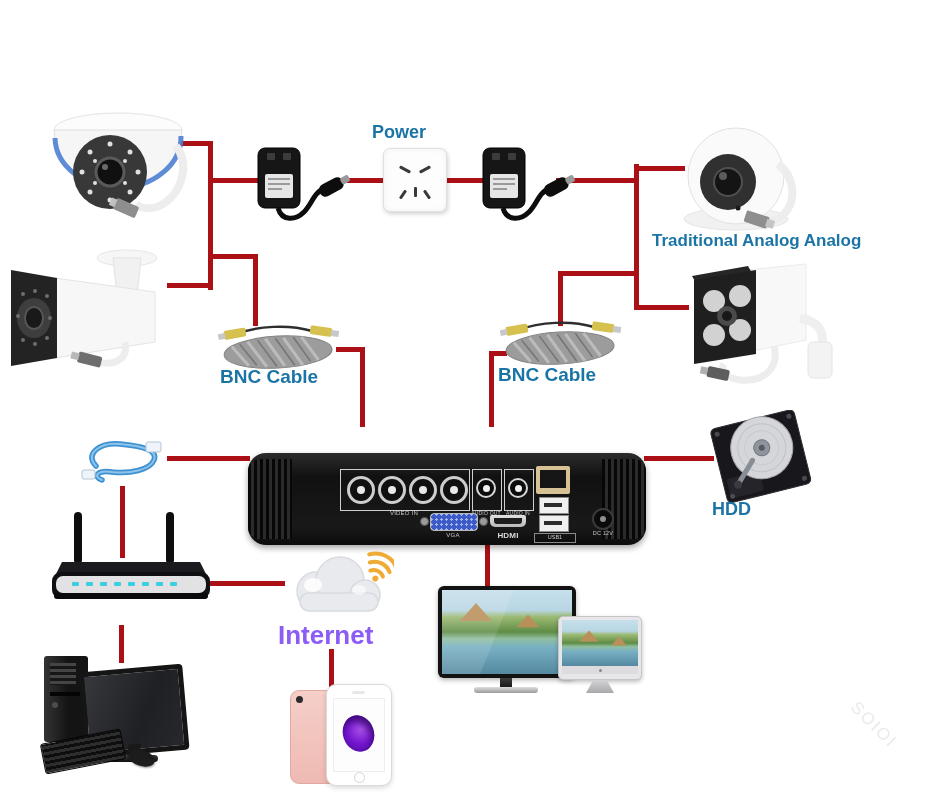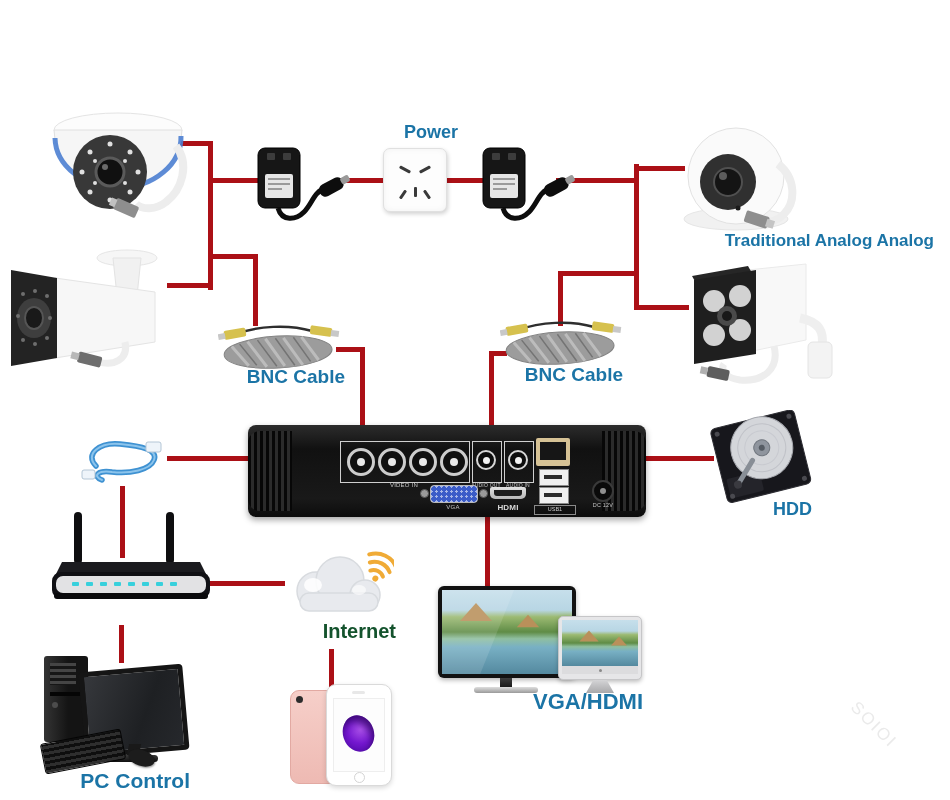--- a/index.html
+++ b/index.html
@@ -6,30 +6,30 @@
   .stage{position:relative;width:950px;height:800px;background:#fff;overflow:hidden;
          font-family:"Liberation Sans",sans-serif;}
   
   .banner{position:absolute;left:0;top:0;width:950px;height:85px;
           background:linear-gradient(180deg,#2171b6 0%,#1a61a9 65%,#175a9f 100%);
           border-bottom:3px solid #c2d3e4;display:flex;align-items:center;justify-content:center;}
   .banner h1{margin:0;color:#fff;font-size:41px;font-weight:bold;letter-spacing:1px;
              text-shadow:0 2px 3px rgba(0,0,0,.35);}
   
   .node{position:absolute;z-index:2;}
-  .nlabel{position:absolute;z-index:3;font-weight:bold;text-align:right;color:#1b74a6;}
+  .nlabel{position:absolute;z-index:3;font-weight:bold;text-align:left;color:#1b74a6;}
   .edge{position:absolute;z-index:1;}
   svg{display:block;}
   
   .socket{background:#fdfdfd;border:1px solid #e0e0e0;border-radius:7px;
           box-shadow:1px 2px 4px rgba(0,0,0,.18), inset 0 0 6px rgba(0,0,0,.05);}
   .slot{position:absolute;background:#3a3a3a;border-radius:1px;}
   
   .dvr{background:linear-gradient(180deg,#2c2c2c 0%,#111 26%,#191919 80%,#0c0c0c 100%);
-       border-radius:8px;box-shadow:0 3px 6px rgba(0,0,0,.35);}
+       border-radius:18px;box-shadow:0 3px 6px rgba(0,0,0,.35);margin-top:28px;}
   .grill{position:absolute;top:6px;width:44px;height:80px;
          background:repeating-linear-gradient(90deg,#070707 0 3px,#2b2b2b 3px 6px);}
   .grill.gl{left:0;border-radius:12px 0 0 12px;}
   .grill.gr{right:0;border-radius:0 12px 12px 0;}
   .pgroup{position:absolute;border:1px solid #cfcfcf;}
   .bncp{position:absolute;width:22px;height:22px;border-radius:50%;
         background:#101010;border:3px solid #cdcdcd;}
   .bncp::after{content:"";position:absolute;left:7px;top:7px;width:8px;height:8px;
         border-radius:50%;background:#e8e8e8;}
   .rcap{position:absolute;width:16px;height:16px;border-radius:50%;
@@ -425,21 +425,21 @@
       <g fill="#e8eaee" stroke="#d8dbdf" stroke-width="1.5">
         <circle cx="36" cy="46" r="19"></circle>
         <circle cx="60" cy="36" r="24"></circle>
         <circle cx="85" cy="50" r="15"></circle>
         <rect x="20" y="48" width="78" height="18" rx="9"></rect>
       </g>
       <ellipse cx="33" cy="40" rx="9" ry="7" fill="#ffffff" opacity=".85"></ellipse>
       <ellipse cx="79" cy="45" rx="7" ry="5" fill="#ffffff" opacity=".6"></ellipse>
     </svg>
   </div>
-  <div class="nlabel" style="left: 278px; top: 620px; width: 118px; font-size: 20px; color: #14532d;">Internet</div>
+  <div class="nlabel" style="left: 278px; top: 620px; width: 118px; font-size: 26px; color: #8b5cf6;">Internet</div>
 
   <div class="node" style="left:290px;top:684px;width:104px;height:100px">
     <div class="phone-back">
       <span class="cam"></span>
     </div>
     <div class="phone-front">
       <span class="spk"></span>
       <div class="screen">
         <span class="blob"></span>
       </div>
@@ -452,38 +452,36 @@
       <span class="vents"></span>
       <span class="slot2"></span>
       <span class="btn"></span>
     </div>
     <div class="mon"></div>
     <div class="mon-neck"></div>
     <div class="mon-base"></div>
     <div class="kbd"></div>
     <div class="mouse"></div>
   </div>
-  <div class="nlabel" style="left: 40px; top: 769px; width: 150px; font-size: 21px; color: rgb(27, 116, 166);">PC Control</div>
 
   <div class="node" style="left:438px;top:584px;width:205px;height:110px">
     <div class="tv">
       <div class="scene">
         <span class="hut hut1"></span>
         <span class="hut hut2"></span>
         <span class="glare"></span>
       </div>
     </div>
     <div class="tv-neck"></div>
     <div class="tv-base"></div>
     <div class="mon2">
       <div class="scr scene">
         <span class="hut hut1" style="transform:scale(.6)"></span>
         <span class="hut hut2" style="transform:scale(.5)"></span>
       </div>
       <div class="chin"></div>
     </div>
     <div class="mon2-foot"></div>
   </div>
-  <div class="nlabel" style="left: 438px; top: 689px; width: 205px; font-size: 22px; color: rgb(27, 116, 166);">VGA/HDMI</div>
 
   <div class="wm">SOIOI</div>
 
 </div>
 
 </body></html>

